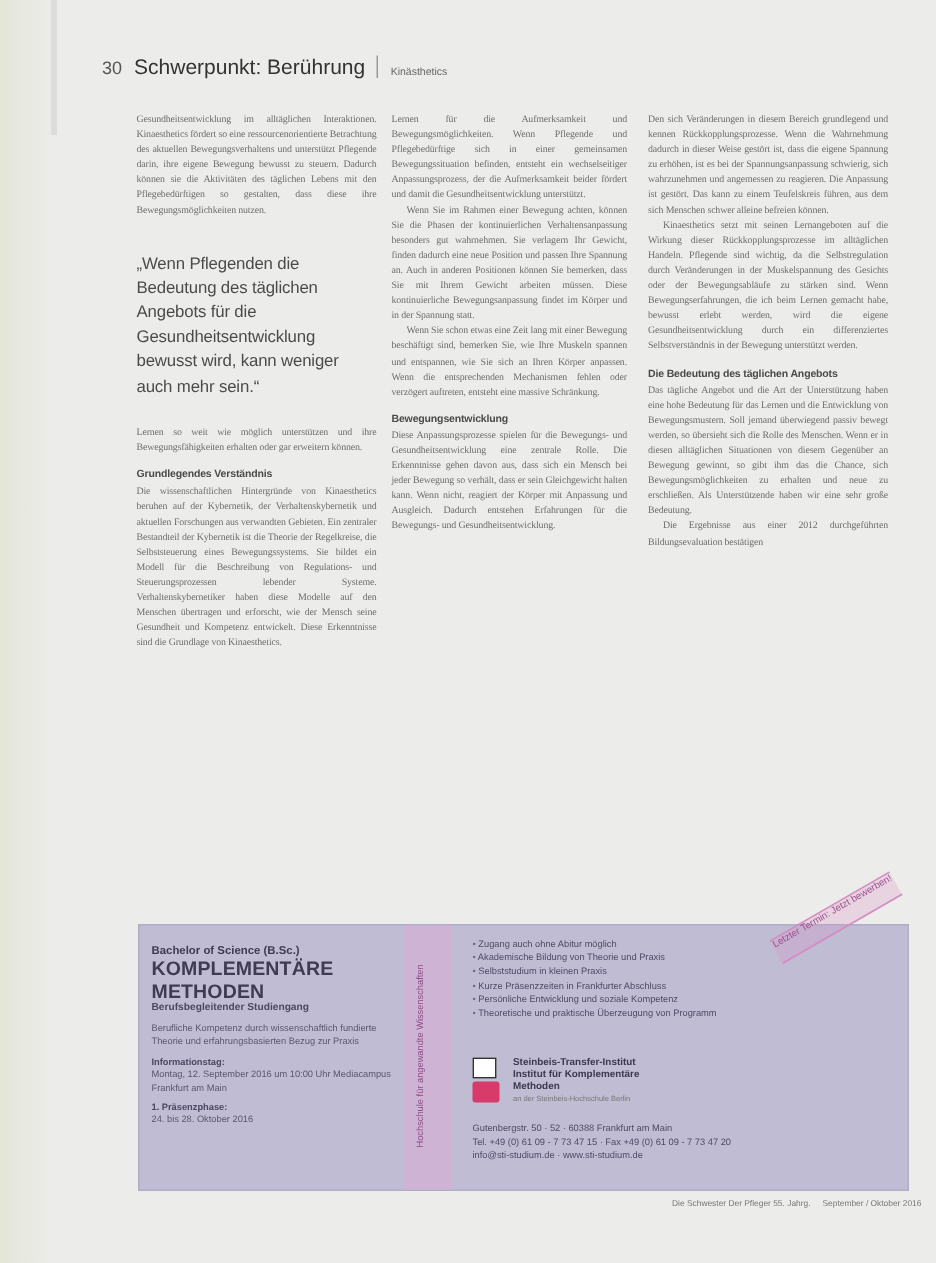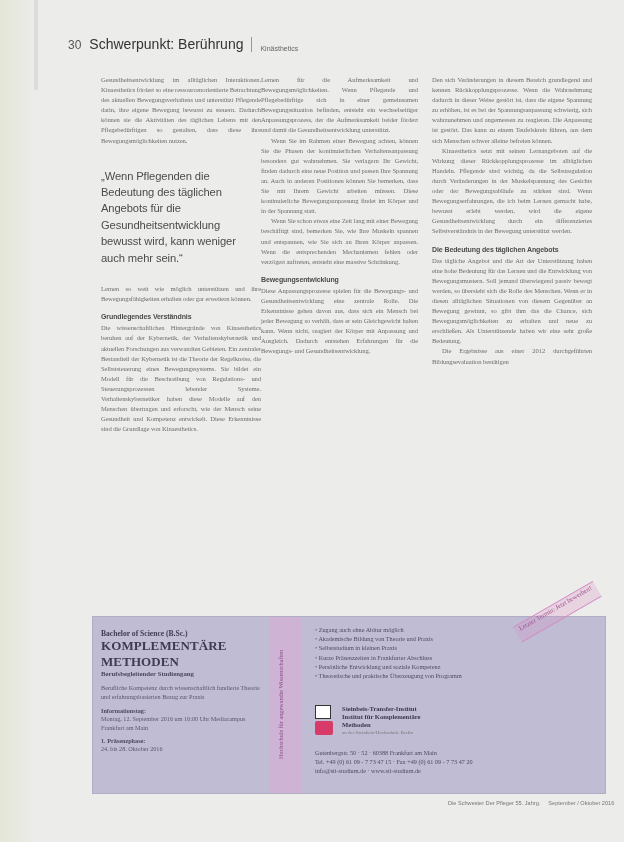--- a/index.html
+++ b/index.html
@@ -26,39 +26,39 @@
   .section-title { font-size:14px; color:#333; }
   .header-divider { width:1px; height:15px; background:#999; }
   .subsection { font-size:7px; color:#666; }
 
   .col {
     position:absolute; top:75px; font-size:6.6px; line-height:10.1px;
     color:#6e6e6e; text-align:justify; letter-spacing:-0.1px;
   }
   .col p { margin:0; }
   .col p.indent { text-indent:10px; }
-  #col1 { left:101px; width:160px; }
+  #col1 { left:91px; width:160px; }
   #col2 { left:261px; width:157px; }
   #col3 { left:432px; width:160px; }
 
   .pullquote {
     font-family:"Liberation Sans", sans-serif;
     font-size:11.2px; line-height:16.4px; color:#4b4b4b;
     margin:22px 0 18px 0; text-align:left;
   }
   .subhead {
     font-family:"Liberation Sans", sans-serif;
     font-weight:bold; font-size:7px; color:#4a4a4a;
     margin:8px 0 1px 0; text-align:left;
   }
 
   .ad {
     position:absolute; left:92px; top:616px; width:512px; height:176px;
     background:#bfbcd4; border:1px solid #b0aec4;
-    font-family:Liberation Serif, serif;
+    font-family:Liberation Sans, sans-serif;
   }
   .ad-left { position:absolute; left:8px; top:12px; width:160px; }
   .ad-degree { font-size:7.6px; font-weight:bold; color:#3e3b52; }
   .ad-program { font-size:13px; font-weight:bold; color:#3e3b52; letter-spacing:0.1px; }
   .ad-mode { font-size:6.8px; font-weight:bold; color:#4b4862; margin-bottom:6px; }
   .ad-desc { font-size:6.2px; line-height:9px; color:#5a5770; margin-bottom:6px; }
   .ad-label { font-size:6.2px; font-weight:bold; color:#4b4862; }
   .ad-text { font-size:6.2px; line-height:9px; color:#5a5770; margin-bottom:5px; }
 
   .ad-vband {

